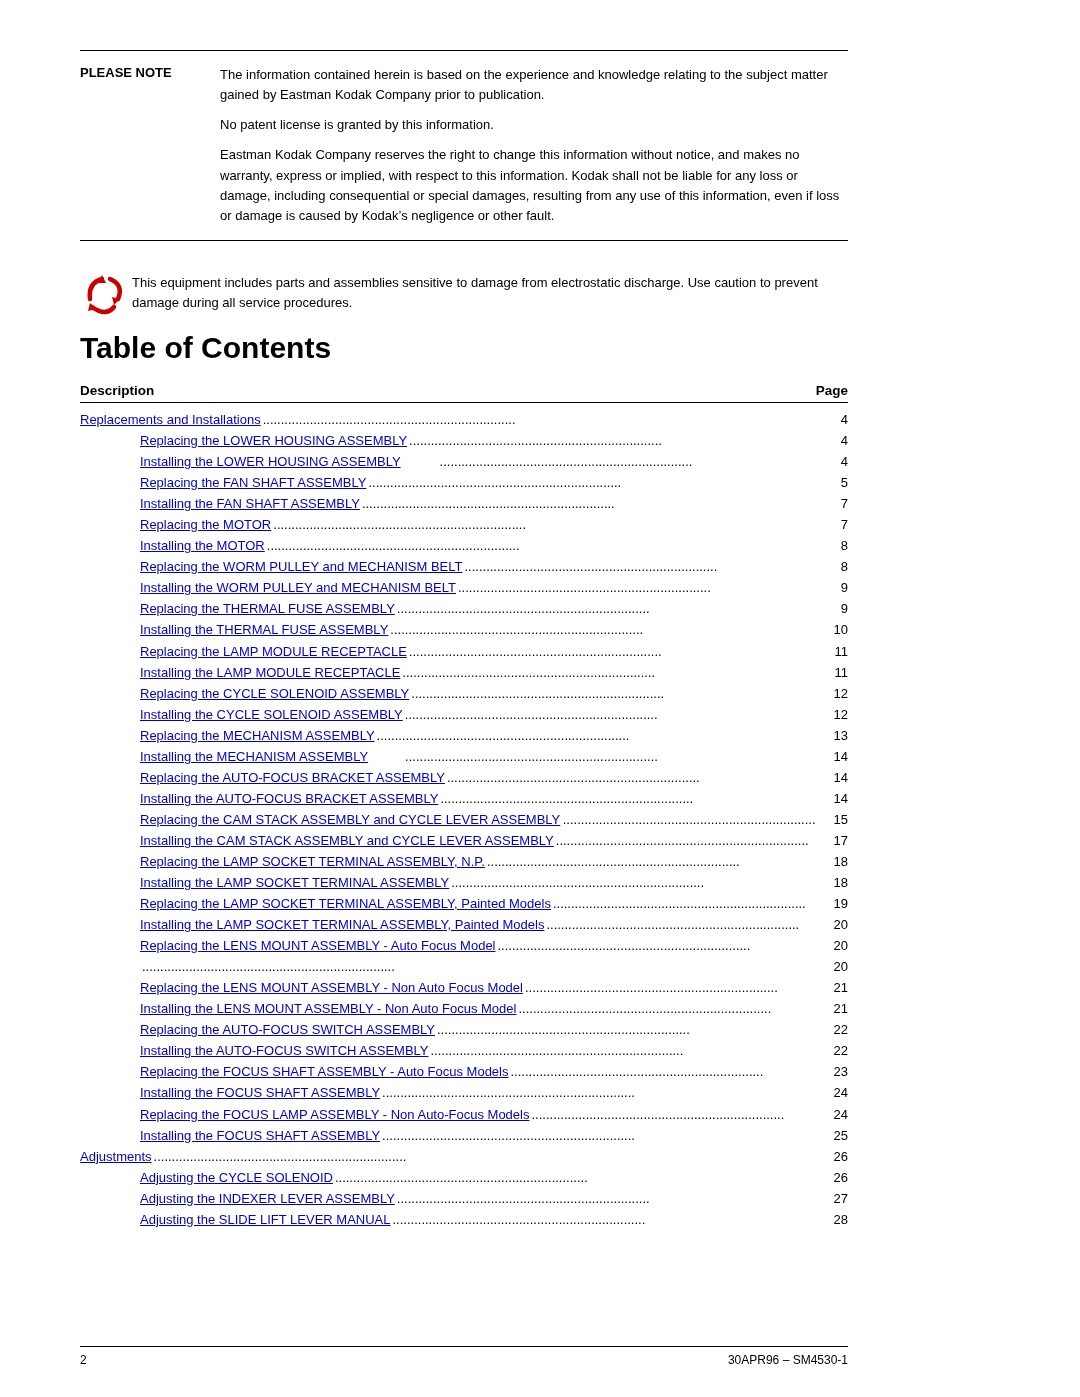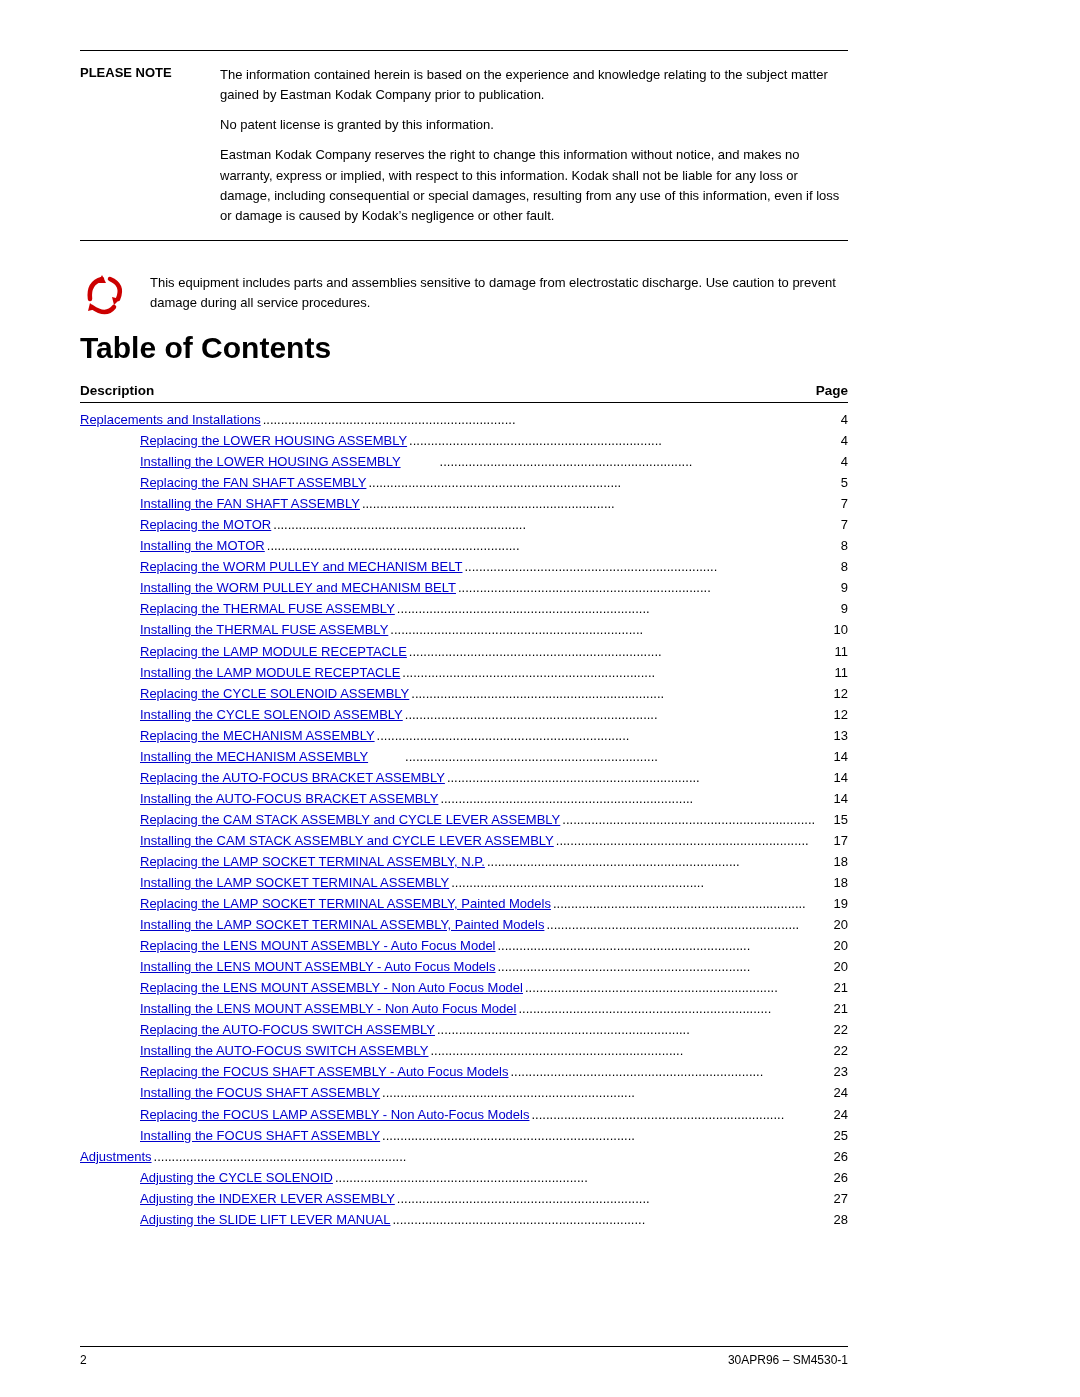--- a/index.html
+++ b/index.html
@@ -38,21 +38,20 @@
     }
     .notice-content p {
       margin-bottom: 10px;
     }
     .notice-content p:last-child {
       margin-bottom: 0;
     }
     .esd-row {
       display: flex;
       align-items: flex-start;
-      gap: 18px;
       margin-top: 18px;
       margin-bottom: 10px;
     }
     .esd-icon {
       min-width: 52px;
       width: 52px;
       height: 52px;
     }
     .esd-text {
       font-size: 13px;
@@ -287,21 +286,21 @@
         <span class="page-num">14</span>
       </div>
       <div class="toc-row">
         <div style="padding-left: 60px; display: flex; flex: 1 1 0%; align-items: baseline;">
           <a href="#">Installing the AUTO-FOCUS BRACKET ASSEMBLY</a>
           <span class="toc-dots" style="overflow: hidden; white-space: nowrap; flex: 1 1 0%; font-size: 13px; color: rgb(0, 0, 0); margin-left: 2px;"> ......................................................................</span>
         </div>
         <span class="page-num">14</span>
       </div>
       <div class="toc-row">
-        <div style="padding-left: 60px; display: flex; flex: 1 1 0%; align-items: baseline;">
+        <div style="padding-left: 60px; display: flex; flex: 1 1 0%; align-items: baseline; text-align: center;">
           <a href="#">Replacing the CAM STACK ASSEMBLY and CYCLE LEVER ASSEMBLY</a>
           <span class="toc-dots" style="overflow: hidden; white-space: nowrap; flex: 1 1 0%; font-size: 13px; color: rgb(0, 0, 0); margin-left: 2px;"> ......................................................................</span>
         </div>
         <span class="page-num">15</span>
       </div>
       <div class="toc-row">
         <div style="padding-left: 60px; display: flex; flex: 1 1 0%; align-items: baseline;">
           <a href="#">Installing the CAM STACK ASSEMBLY and CYCLE LEVER ASSEMBLY</a>
           <span class="toc-dots" style="overflow: hidden; white-space: nowrap; flex: 1 1 0%; font-size: 13px; color: rgb(0, 0, 0); margin-left: 2px;"> ......................................................................</span>
         </div>
@@ -337,21 +336,20 @@
       </div>
       <div class="toc-row">
         <div style="padding-left: 60px; display: flex; flex: 1 1 0%; align-items: baseline;">
           <a href="#">Replacing the LENS MOUNT ASSEMBLY - Auto Focus Model</a>
           <span class="toc-dots" style="overflow: hidden; white-space: nowrap; flex: 1 1 0%; font-size: 13px; color: rgb(0, 0, 0); margin-left: 2px;"> ......................................................................</span>
         </div>
         <span class="page-num">20</span>
       </div>
       <div class="toc-row">
         <div style="padding-left: 60px; display: flex; flex: 1 1 0%; align-items: baseline;">
-          <a href="#">Installing the LENS MOUNT ASSEMBLY - Auto Focus Models</a>
           <span class="toc-dots" style="overflow: hidden; white-space: nowrap; flex: 1 1 0%; font-size: 13px; color: rgb(0, 0, 0); margin-left: 2px;"> ......................................................................</span>
         </div>
         <span class="page-num">20</span>
       </div>
       <div class="toc-row">
         <div style="padding-left: 60px; display: flex; flex: 1 1 0%; align-items: baseline;">
           <a href="#">Replacing the LENS MOUNT ASSEMBLY - Non Auto Focus Model</a>
           <span class="toc-dots" style="overflow: hidden; white-space: nowrap; flex: 1 1 0%; font-size: 13px; color: rgb(0, 0, 0); margin-left: 2px;"> ......................................................................</span>
         </div>
         <span class="page-num">21</span>

